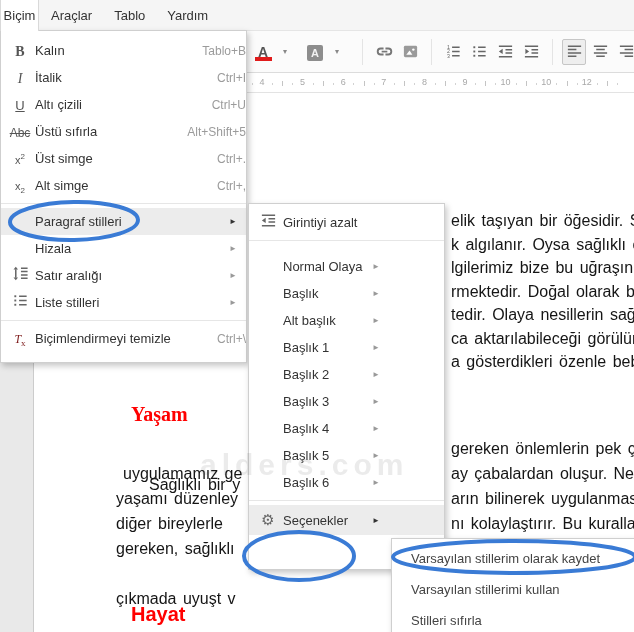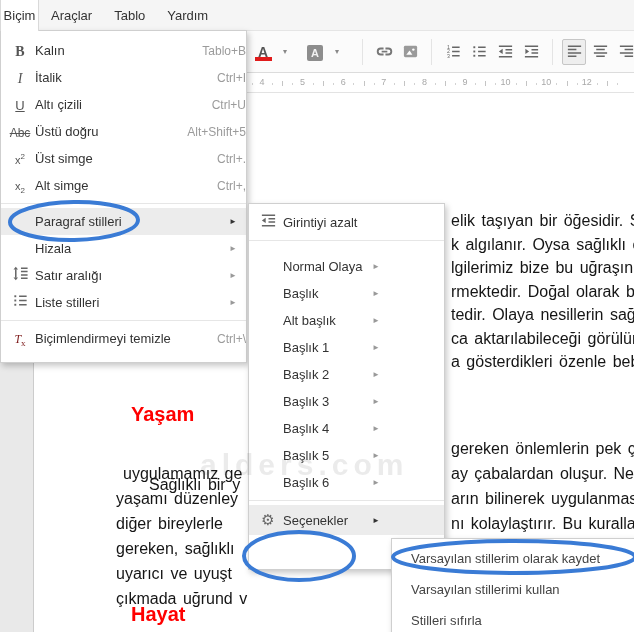--- a/index.html
+++ b/index.html
@@ -75,36 +75,35 @@
   .icf sub{font-size:9px;}
   .ig{font-size:15px;color:#666;line-height:15px;}
   
   #annotations{position:absolute;left:0;top:0;width:634px;height:632px;z-index:40;pointer-events:none;}
 </style>
 </head>
 <body>
 
 <div class="docarea">
   <div class="page" id="doc-page">
-      <span class="dhead" style="left: 97px; top: 311px;">Yaşam</span>
+      <span class="dhead" style="left: 97px; top: 311px; font-family: Liberation Serif, serif;">Yaşam</span>
       <span class="dhead" style="left: 97px; top: 511px;">Hayat</span>
       <span class="dline" style="left: 417px; top: 120px;">elik taşıyan bir öğesidir. Sağlık gene</span>
       <span class="dline" style="left: 417px; top: 143.5px;">k algılanır. Oysa sağlıklı olma uğrund</span>
       <span class="dline" style="left: 417px; top: 167px;">lgilerimiz bize bu uğraşın daha doğ</span>
       <span class="dline" style="left: 417px; top: 190.5px;">rmektedir. Doğal olarak bu aşamad</span>
       <span class="dline" style="left: 417px; top: 214px;">tedir. Olaya nesillerin sağlığı olarak</span>
       <span class="dline" style="left: 417px; top: 237.5px;">ca aktarılabileceği görülür. Anne ve</span>
       <span class="dline" style="left: 417px; top: 261px;">a gösterdikleri özenle bebeklerine s</span>
       <span class="dline" style="left: 115px; top: 348px; margin-top: 36px;">Sağlıklı bir y</span>
       <span class="dline" style="left: 89px; top: 373px;">uygulamamız ge</span>
       <span class="dline" style="left: 82px; top: 423px;">diğer bireylerle</span>
       <span class="dline" style="left: 82px; top: 398px;">yaşamı düzenley</span>
       <span class="dline" style="left: 82px; top: 448px;">gereken, sağlıklı</span>
-      <span class="dline" style="left: 82px; top: 473px;">uyarıcı ve uyuşt</span>
-      <span class="dline" style="left: 82px; top: 498px;">çıkmada uğrund v</span>
+      <span class="dline" style="left: 82px; top: 498px;">çıkmada uyuşt v</span>
       <span class="dline" style="left: 417px; top: 348px;">gereken önlemlerin pek çoğu gün</span>
       <span class="dline" style="left: 417px; top: 373px;">ay çabalardan oluşur. Nerede olu</span>
       <span class="dline" style="left: 417px; top: 398px;">arın bilinerek uygulanması, sağlığ</span>
       <span class="dline" style="left: 417px; top: 423px;">nı kolaylaştırır. Bu kurallardan er</span>
       <span class="dline" style="left: 417px; top: 448px;">l ve zihinsel çalışma, düzenli yaşa</span>
     </div>
 </div>
 
 <div class="menubar">
   <div class="mb-items" id="mb-items">
@@ -287,21 +286,21 @@
       <span class="mlabel">İtalik</span>
       <span class="mshortcut">Ctrl+I</span>
     </div>
     <div class="mrow">
       <span class="micon"><span class="iu">U</span></span>
       <span class="mlabel">Altı çizili</span>
       <span class="mshortcut">Ctrl+U</span>
     </div>
     <div class="mrow">
       <span class="micon"><span class="is">Abc</span></span>
-      <span class="mlabel">Üstü doğru</span>
+      <span class="mlabel">Üstü sıfırla</span>
       <span class="mshortcut">Alt+Shift+5</span>
     </div>
     <div class="mrow">
       <span class="micon"><span class="ixs">x<sup>2</sup></span></span>
       <span class="mlabel">Üst simge</span>
       <span class="mshortcut">Ctrl+.</span>
     </div>
     <div class="mrow">
       <span class="micon"><span class="ixs">x<sub>2</sub></span></span>
       <span class="mlabel">Alt simge</span>

